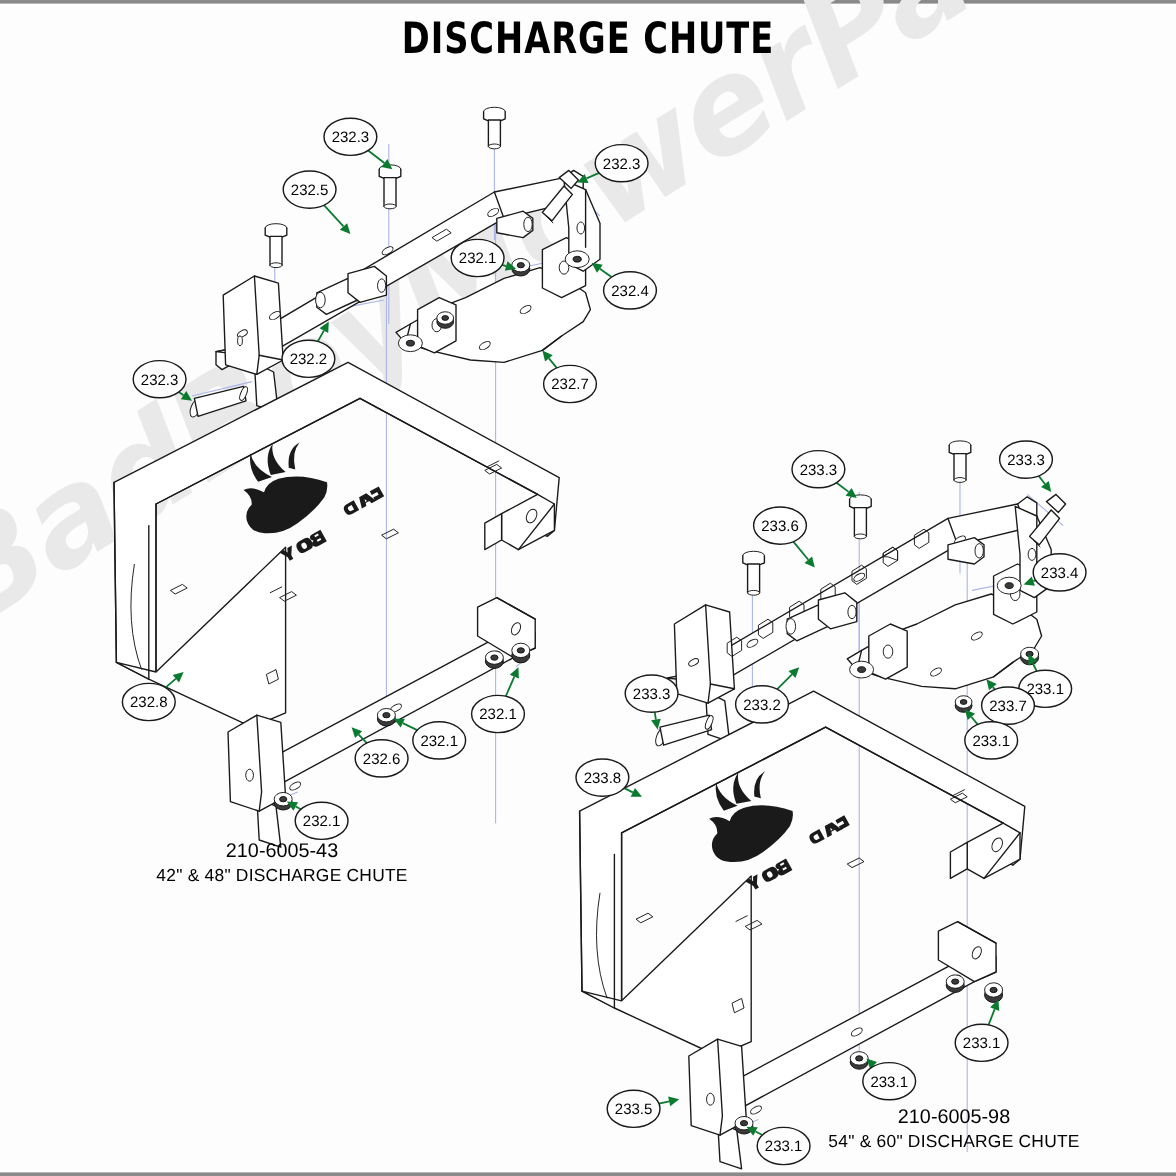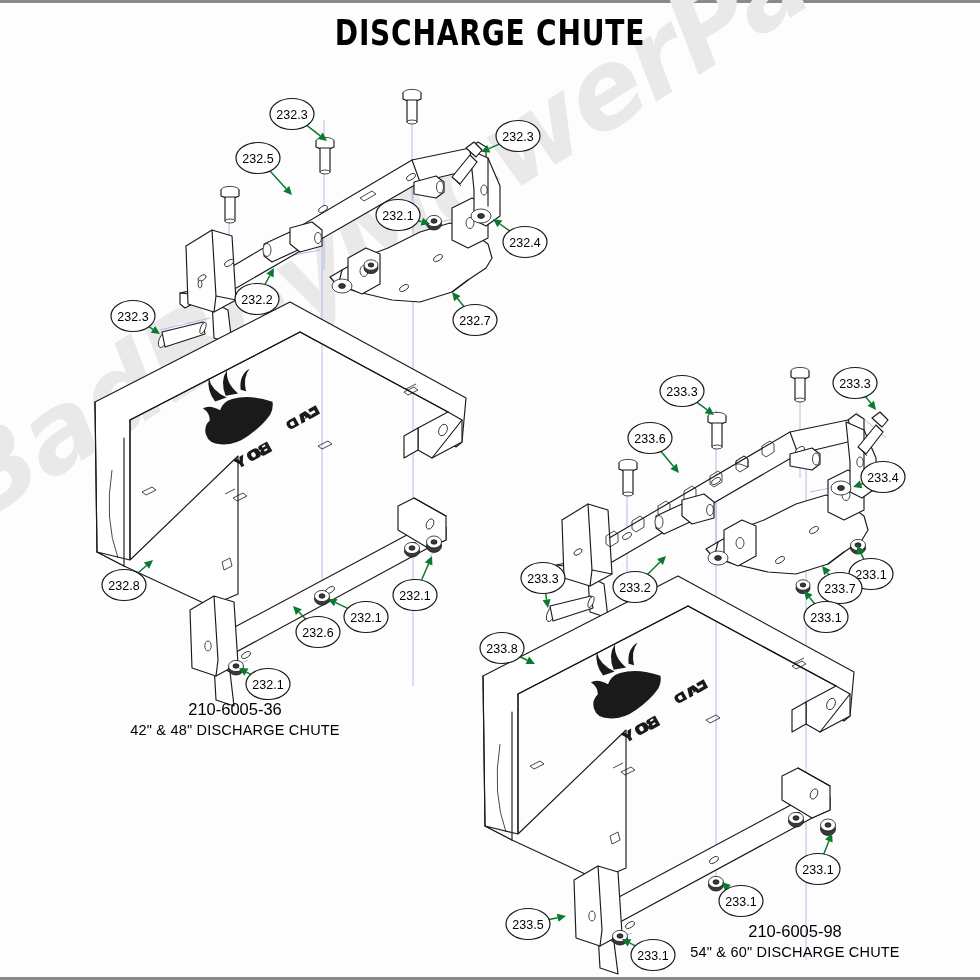--- a/index.html
+++ b/index.html
@@ -609,21 +609,21 @@
         <g class="bub">
           <path class="lead" d="M635.3 945.8 L629.6 942.9"></path>
           <path class="lhead" d="M622 939 L631.4 939.3 L627.7 946.5 Z"></path>
           <ellipse cx="653" cy="955" rx="22" ry="15.5"></ellipse>
           <text x="653" y="955.5">233.1</text>
         </g>
       </g>
   </svg>
 
   <div class="cap" id="cap-left" style="left:60px;top:700px;width:350px;">
-    <div class="pn">210-6005-36</div>
+    <div class="pn">210-6005-43</div>
     <div class="ds">42" &amp; 48" DISCHARGE CHUTE</div>
   </div>
 
   <div class="cap" id="cap-right" style="left:620px;top:922px;width:350px;">
     <div class="pn">210-6005-98</div>
     <div class="ds">54" &amp; 60" DISCHARGE CHUTE</div>
   </div>
 </div>
 
 </body></html>

